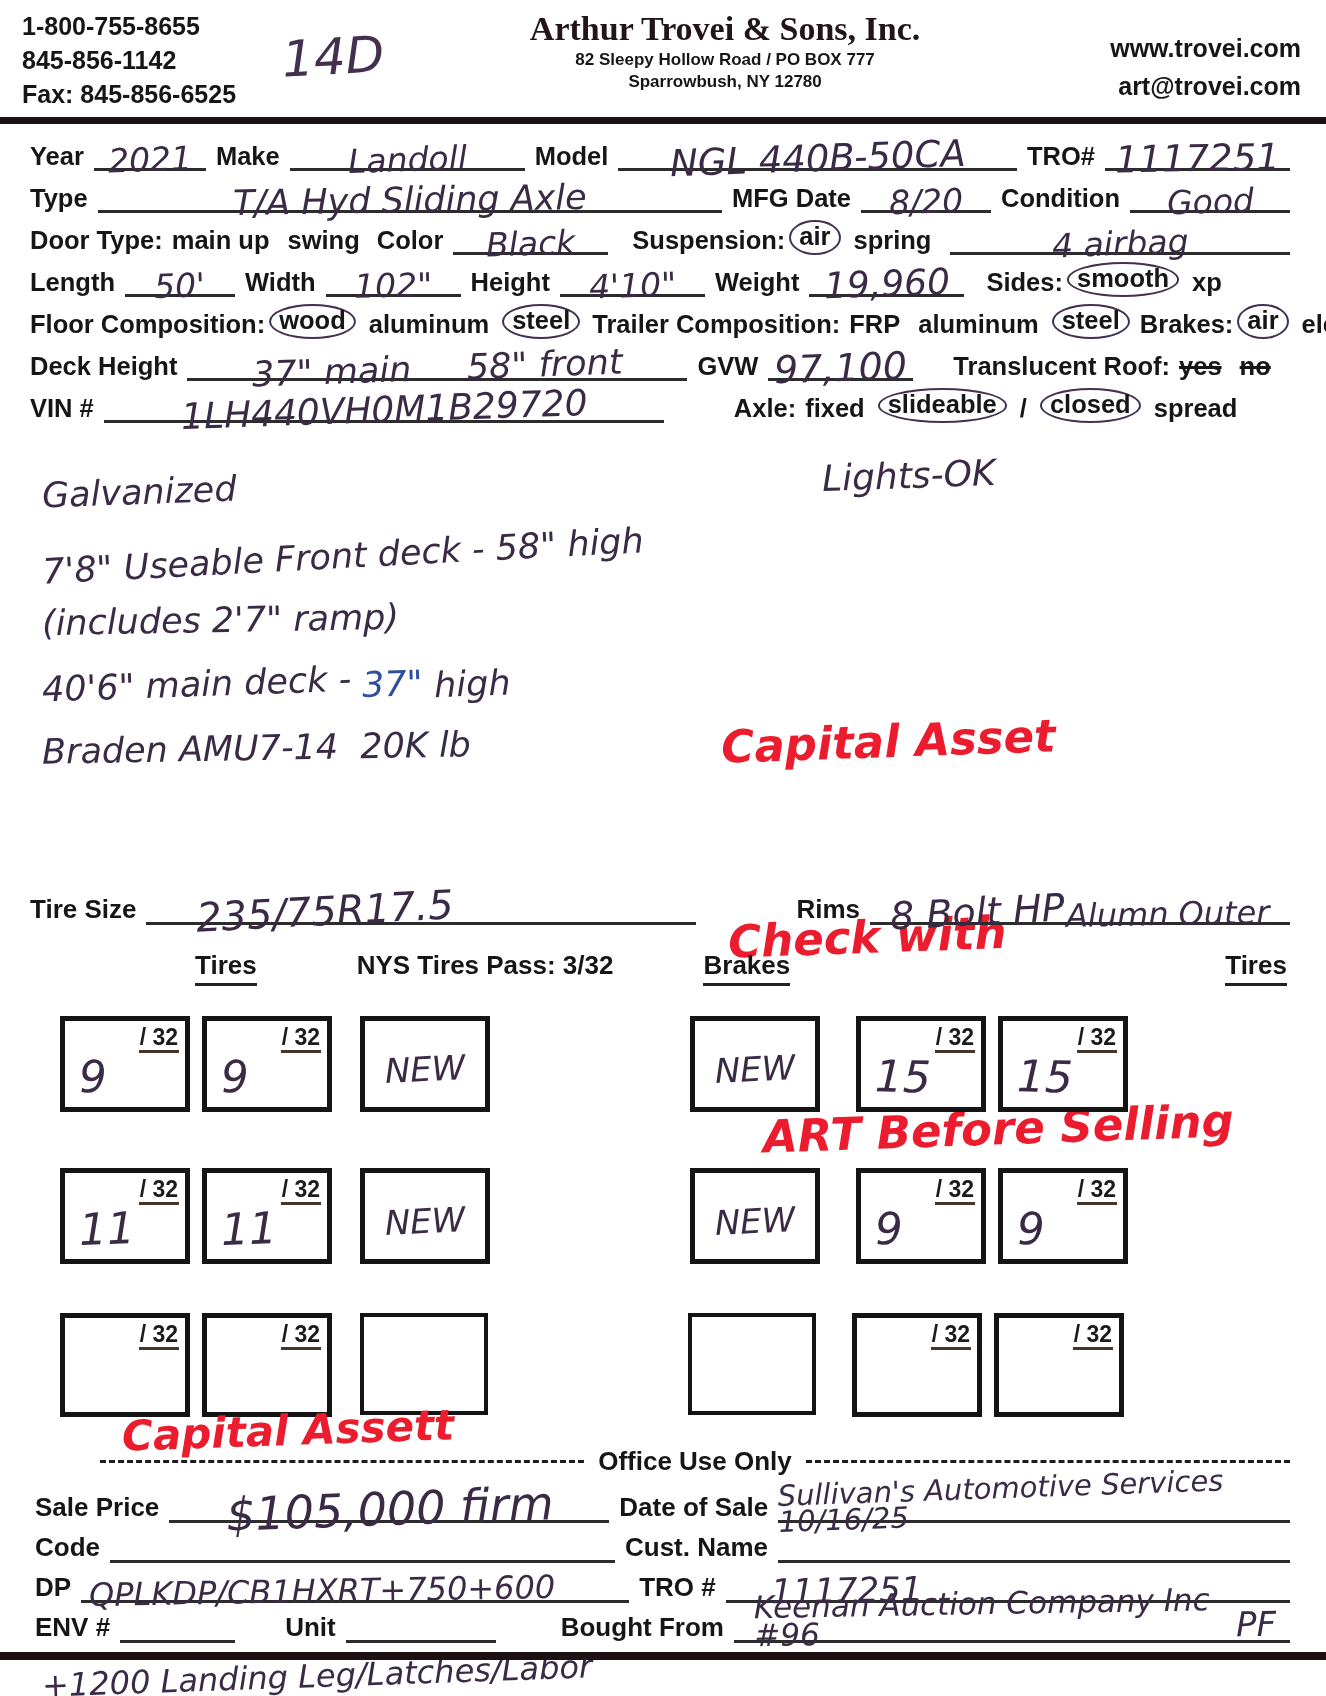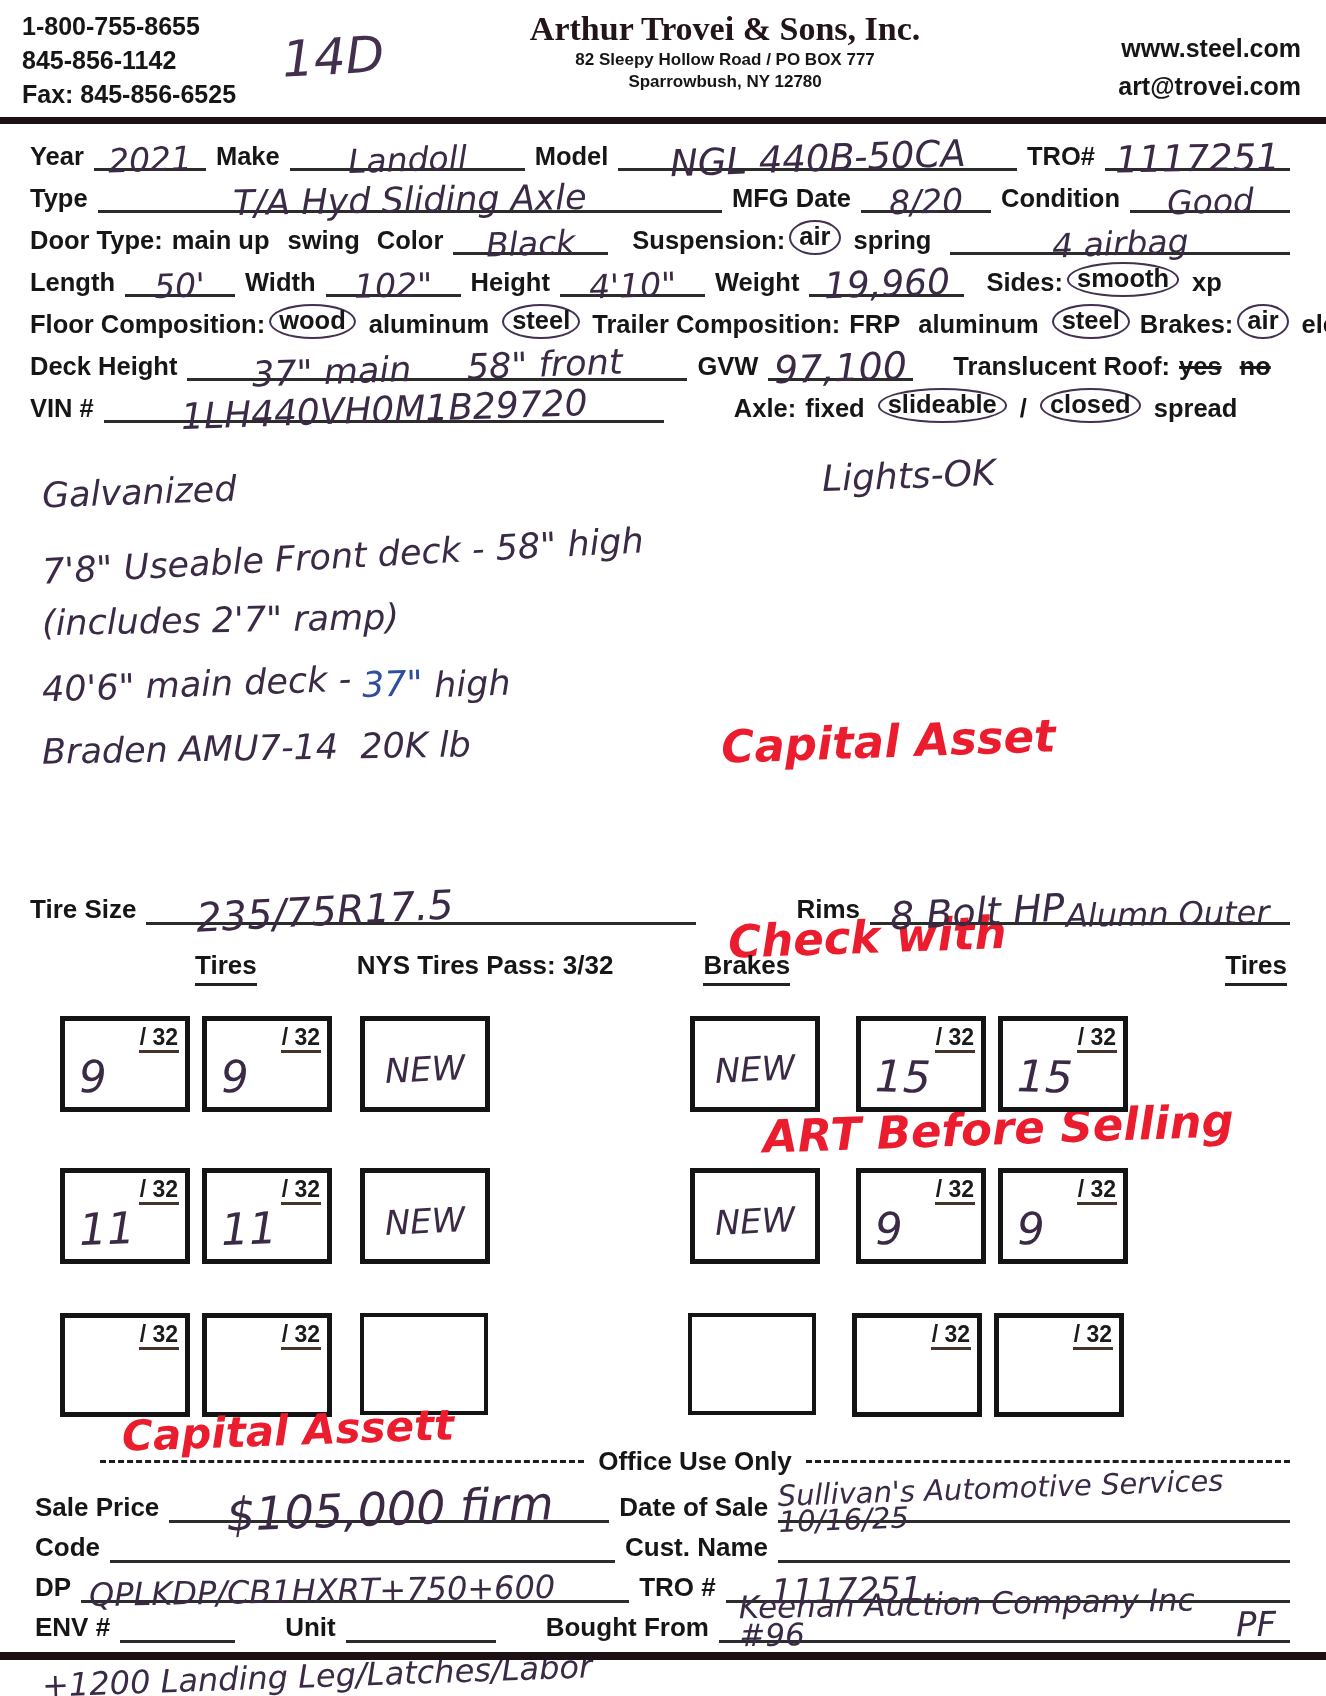--- a/index.html
+++ b/index.html
@@ -81,21 +81,21 @@
       <div>845-856-1142</div>
       <div>Fax: 845-856-6525</div>
     </div>
     <div class="hdr-scribble hw rot-3">14D</div>
     <div class="hdr-center">
       <div class="hdr-company">Arthur Trovei &amp; Sons, Inc.</div>
       <div class="hdr-addr">82 Sleepy Hollow Road / PO BOX 777</div>
       <div class="hdr-addr">Sparrowbush, NY 12780</div>
     </div>
     <div class="hdr-right">
-      <div>www.steel.com</div>
+      <div>www.trovei.com</div>
       <div>art@trovei.com</div>
     </div>
   </div>
   <div class="rule rule1"></div>
 
   <div class="form">
 
     <div class="frow">
       <span class="lbl">Year</span>
       <span class="ln" style="width:112px">
@@ -362,21 +362,21 @@
 
     <div class="brow">
       <span class="lbl">ENV #</span>
       <span class="ln" style="width:115px">
           <span class="medhw hw"></span>
         </span>
       <span class="lbl" style="margin-left:40px">Unit</span>
       <span class="ln" style="width:150px">
           <span class="medhw hw"></span>
         </span>
-      <span class="lbl" style="margin-left:40px">Bought From</span>
+      <span class="lbl" style="margin-left:55px">Bought From</span>
       <span class="ln grow" style="justify-content:flex-start;padding-left:20px">
           <span class="medhw hw rot-1" style="font-size:31px">Keenan Auction Company Inc #96</span>
           <span class="pf hw rot-1">PF</span>
         </span>
     </div>
 
     <div class="endnote hw rot-2">+1200 Landing Leg/Latches/Labor</div>
   </div>
 
   <div class="rule rule2"></div>

